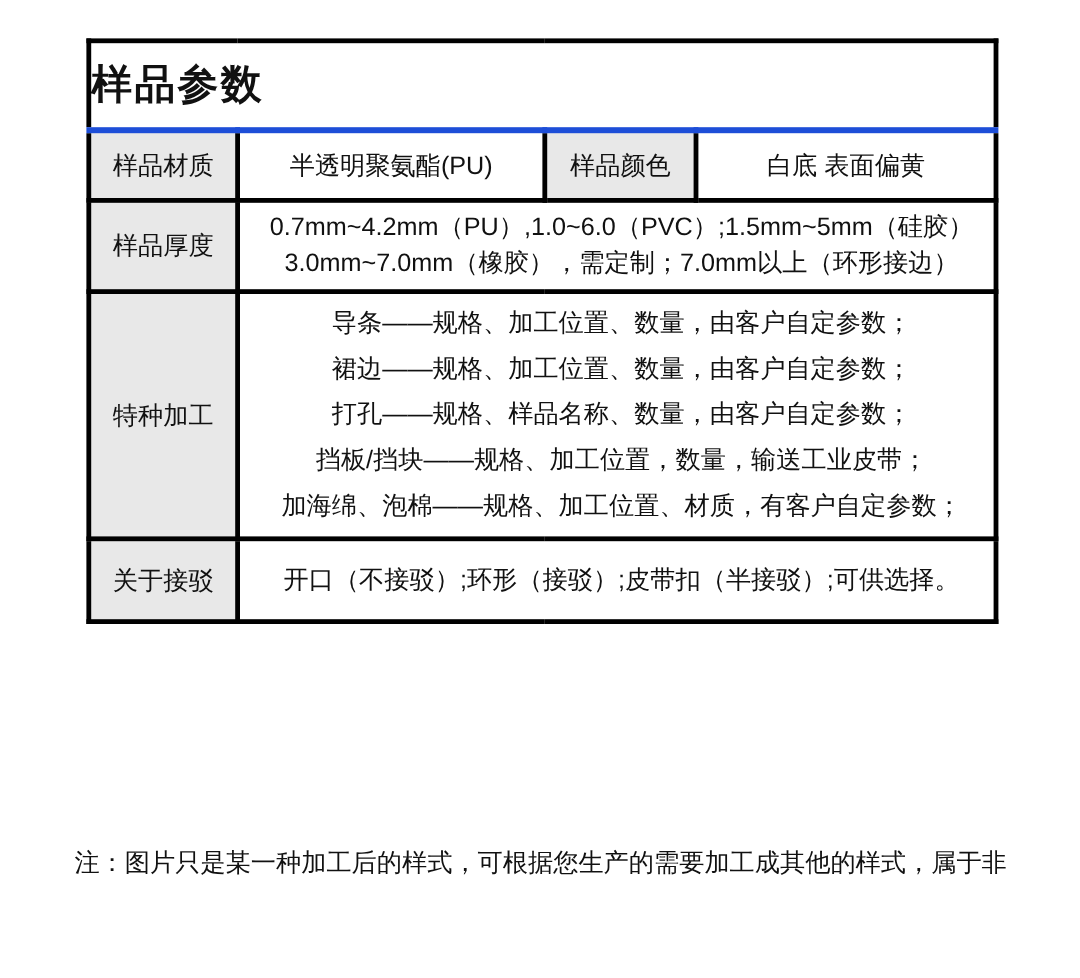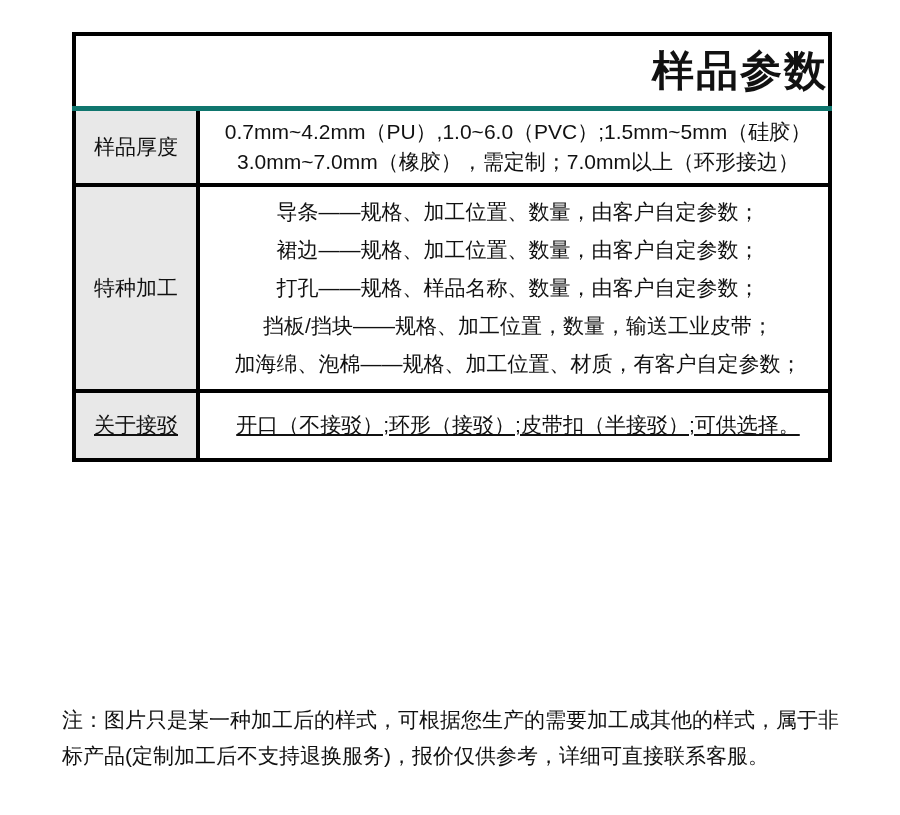--- a/index.html
+++ b/index.html
@@ -28,47 +28,47 @@
     color: #111111;
     vertical-align: middle;
   }
   .col1 { width: 124px; }
   .col2 { width: 256px; }
   .col3 { width: 126px; }
   .col4 { width: 250px; }
 
   td.title-cell {
     height: 74px;
-    text-align: right;
-    font-size: 42px;
+    text-align: left;
+    font-size: 34px;
     font-weight: bold;
     letter-spacing: 2px;
     background: #ffffff;
-    border-bottom: 5px solid #0f766e;
+    border-bottom: 5px solid #1d4ed8;
   }
   td.label-cell {
     background: #e8e8e8;
     text-align: center;
     padding: 0 4px;
   }
   td.value-center {
     background: #ffffff;
     text-align: center;
     padding: 0 6px;
   }
   td.value-left {
     background: #ffffff;
     text-align: center;
     padding: 6px 10px 6px 18px;
   }
   tr.row-grid td    { height: 59px; }
   tr.row-thick td   { height: 75px; }
   tr.row-apply td   { height: 74px; }
   tr.row-special td { height: 202px; }
-  tr.row-joint td   { height: 69px; text-decoration: underline; }
+  tr.row-joint td   { height: 69px; }
 
   .lh30 .line { line-height: 30px; white-space: nowrap; }
   .lh38 .line { line-height: 38px; white-space: nowrap; }
   .lh26 .line { line-height: 26px; white-space: nowrap; }
 
   .note {
     position: absolute;
     left: 62px;
     top: 702px;
     width: 800px;
@@ -89,20 +89,26 @@
         <col class="col2">
         <col class="col3">
         <col class="col4">
     </colgroup>
     <tbody>
       <tr>
         <td colspan="4" class="title-cell">样品参数</td>
       </tr>
 
 
+      <tr class="row-grid">
+        <td class="label-cell">样品材质</td>
+        <td class="value-center">半透明聚氨酯(PU)</td>
+        <td class="label-cell">样品颜色</td>
+        <td class="value-center">白底 表面偏黄</td>
+      </tr>
 
       <tr class="row-thick">
         <td class="label-cell">样品厚度</td>
         <td colspan="3" class="value-left lh30">
           <div class="line">0.7mm~4.2mm（PU）,1.0~6.0（PVC）;1.5mm~5mm（硅胶）</div>
           <div class="line">3.0mm~7.0mm（橡胶），需定制；7.0mm以上（环形接边）</div>
         </td>
       </tr>
 
 
@@ -121,16 +127,15 @@
         <td class="label-cell">关于接驳</td>
         <td colspan="3" class="value-left lh26">
           <div class="line">开口（不接驳）;环形（接驳）;皮带扣（半接驳）;可供选择。</div>
         </td>
       </tr>
     </tbody>
   </table>
 
   <div class="note">
     <div class="line">注：图片只是某一种加工后的样式，可根据您生产的需要加工成其他的样式，属于非</div>
-    <div class="line">标产品(定制加工后不支持退换服务)，报价仅供参考，详细可直接联系客服。</div>
   </div>
 
 </div>
 
 </body></html>

